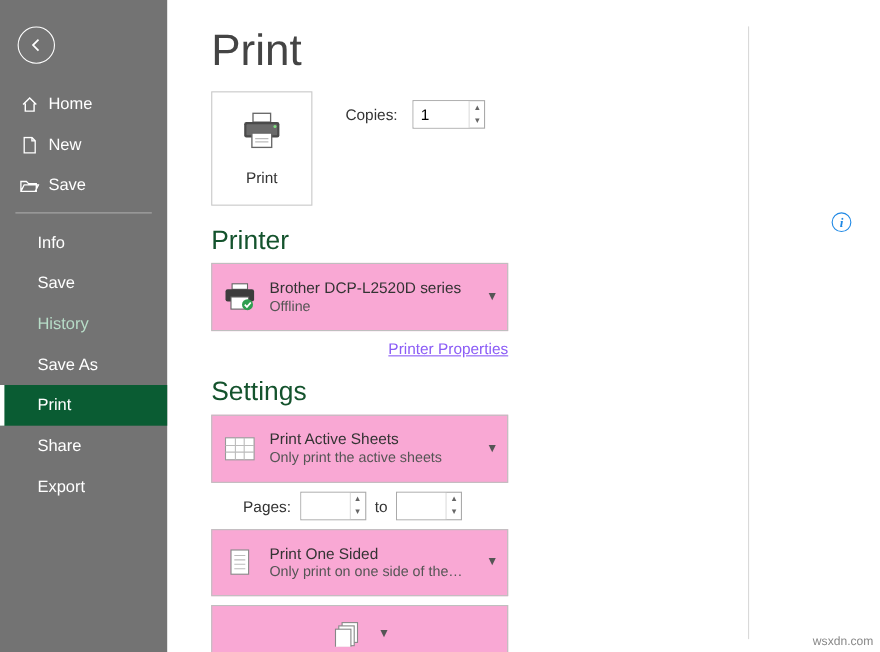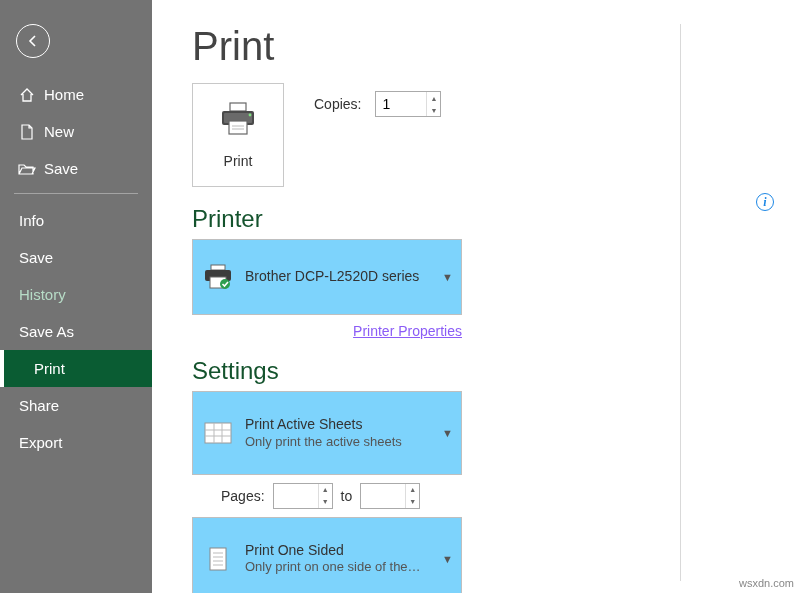--- a/index.html
+++ b/index.html
@@ -30,21 +30,21 @@
       padding: 10px 0 10px 16px;
       font-size: 15px;
       cursor: pointer;
     }
     .sidebar-item .icon { width: 22px; display: inline-flex; justify-content: center; margin-right: 6px; }
     .sidebar-divider {
       border-top: 1px solid rgba(255,255,255,0.35);
       margin: 6px 14px 8px 14px;
     }
     .sidebar-sub {
-      padding: 10px 0 10px 19px;
+      padding: 10px 0 10px 34px;
       font-size: 15px;
       cursor: pointer;
     }
     .sidebar-sub.dim { color: #b7dcc7; }
     .sidebar-sub.active {
       background: #0a5c33;
       border-left: 4px solid #fff;
       padding-left: 30px;
     }
     
@@ -97,23 +97,24 @@
       border: 1.5px solid #1e88e5; border-radius: 50%;
       color: #1e88e5; font-style: italic; font-weight: bold;
       font-size: 12px; font-family: Georgia, serif;
       display: inline-flex; align-items: center; justify-content: center;
       margin-left: auto; margin-top: 6px;
       cursor: pointer;
     }
     .dropdown {
       width: 270px; border: 1px solid #bfbfbf;
       display: flex; align-items: center;
-      padding: 24px 8px; gap: 10px;
+      padding: 13px 8px; gap: 10px;
       cursor: pointer; margin-bottom: 8px;
-      background: #7dd3fc;
+      background: #f9a8d4;
+      justify-content: center;
     }
     .dropdown .dd-icon { width: 34px; display: flex; align-items: center; justify-content: center; }
     .dropdown .dd-text { flex: 1; font-size: 14px; line-height: 1.25; }
     .dropdown .dd-text .sub { color: #555; font-size: 13px; }
     .dropdown .chev { color: #555; font-size: 11px; }
     .link {
       display: block; width: 270px; text-align: right;
       color: #8b5cf6; font-size: 14px; text-decoration: underline;
       cursor: pointer; margin-bottom: 4px;
     }
@@ -214,20 +215,21 @@
       <svg width="30" height="26" viewBox="0 0 30 26">
         <rect x="8" y="1" width="14" height="5" fill="#fff" stroke="#666"></rect>
         <rect x="2" y="6" width="26" height="11" rx="2" fill="#3c3c3c"></rect>
         <rect x="7" y="13" width="16" height="11" fill="#fff" stroke="#666"></rect>
         <circle cx="22" cy="20" r="5" fill="#2e9e4f"></circle>
         <path d="M19.5 20 L21.5 22 L25 18" stroke="#fff" stroke-width="1.6" fill="none"></path>
       </svg>
     </span>
     <div class="dd-text">
       <div>Brother DCP-L2520D series</div>
+      <div class="sub">Offline</div>
     </div>
     <span class="chev">▼</span>
   </div>
   <a class="link">Printer Properties</a>
 
   <div class="section-head">Settings</div>
 
   <div class="dropdown">
     <span class="dd-icon">
       <svg width="28" height="22" viewBox="0 0 28 22">

